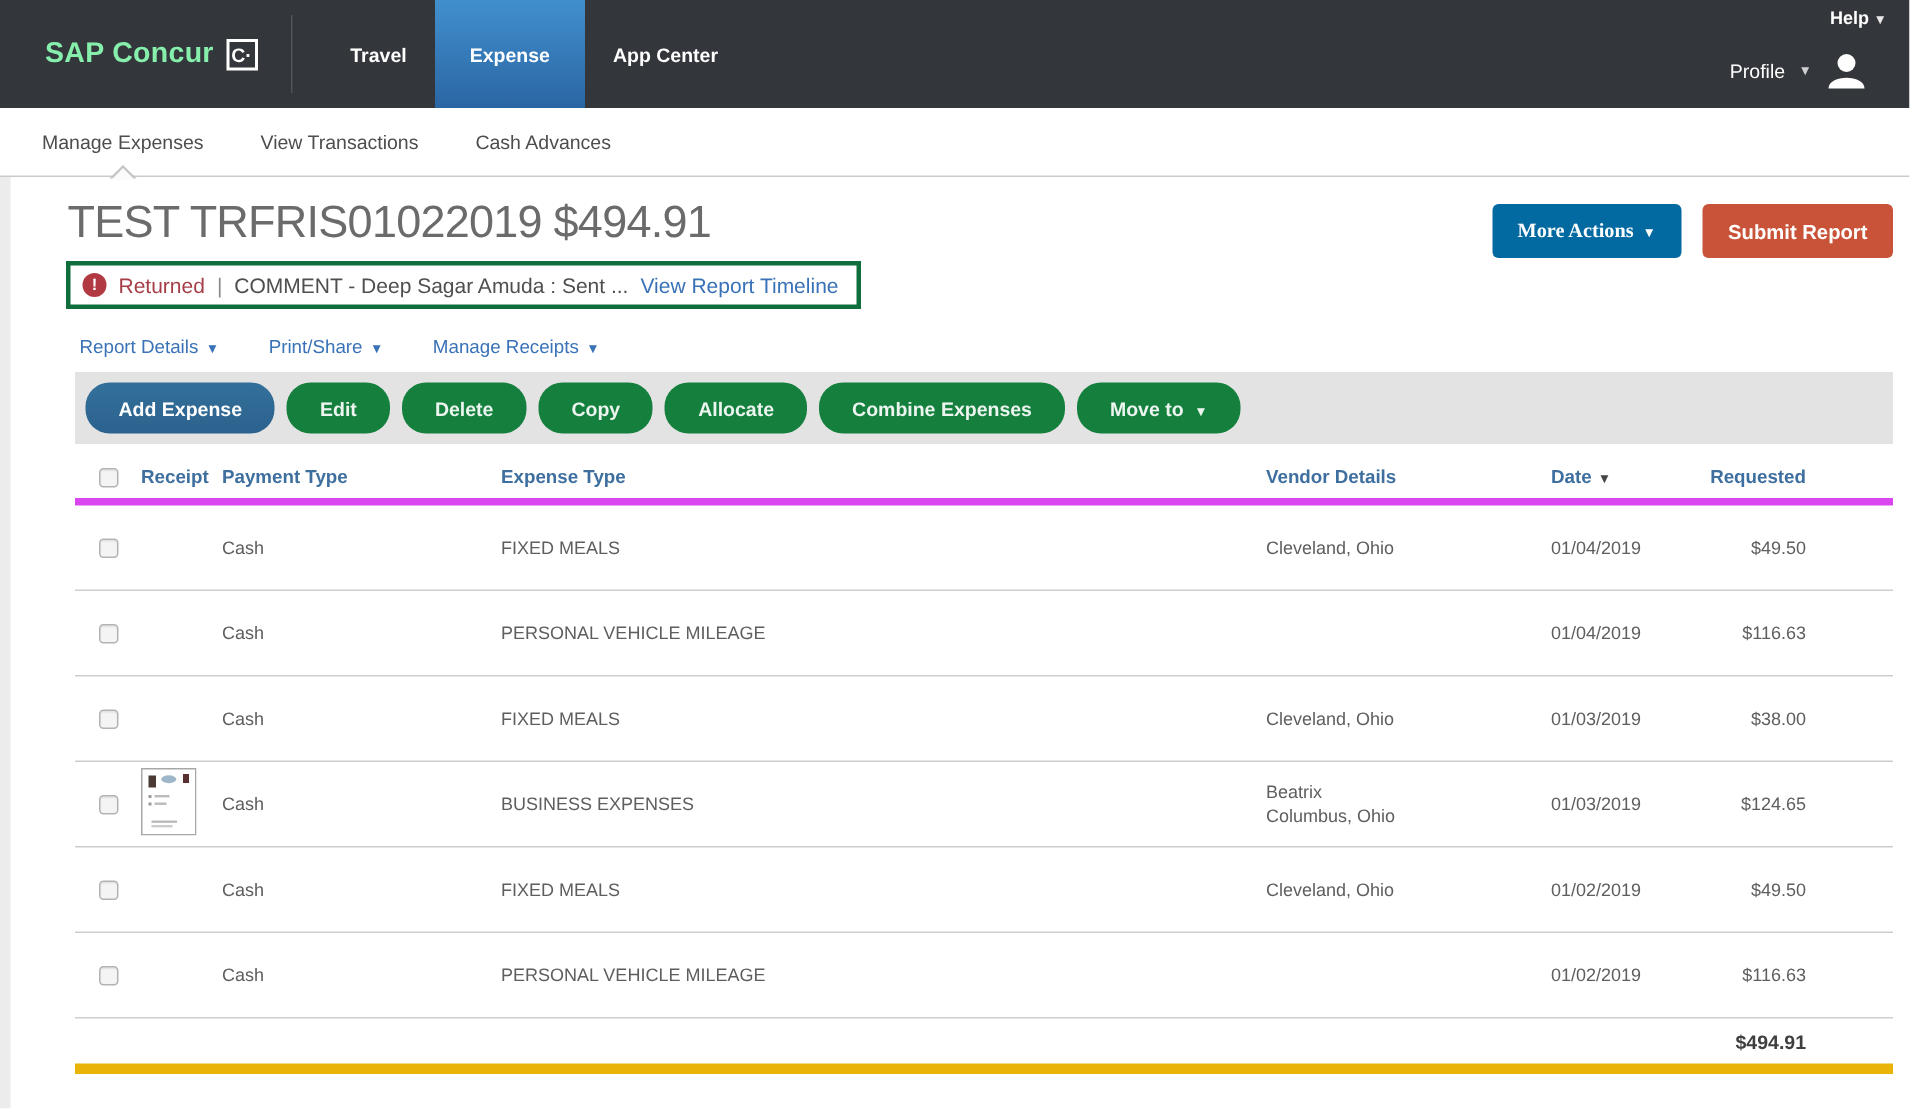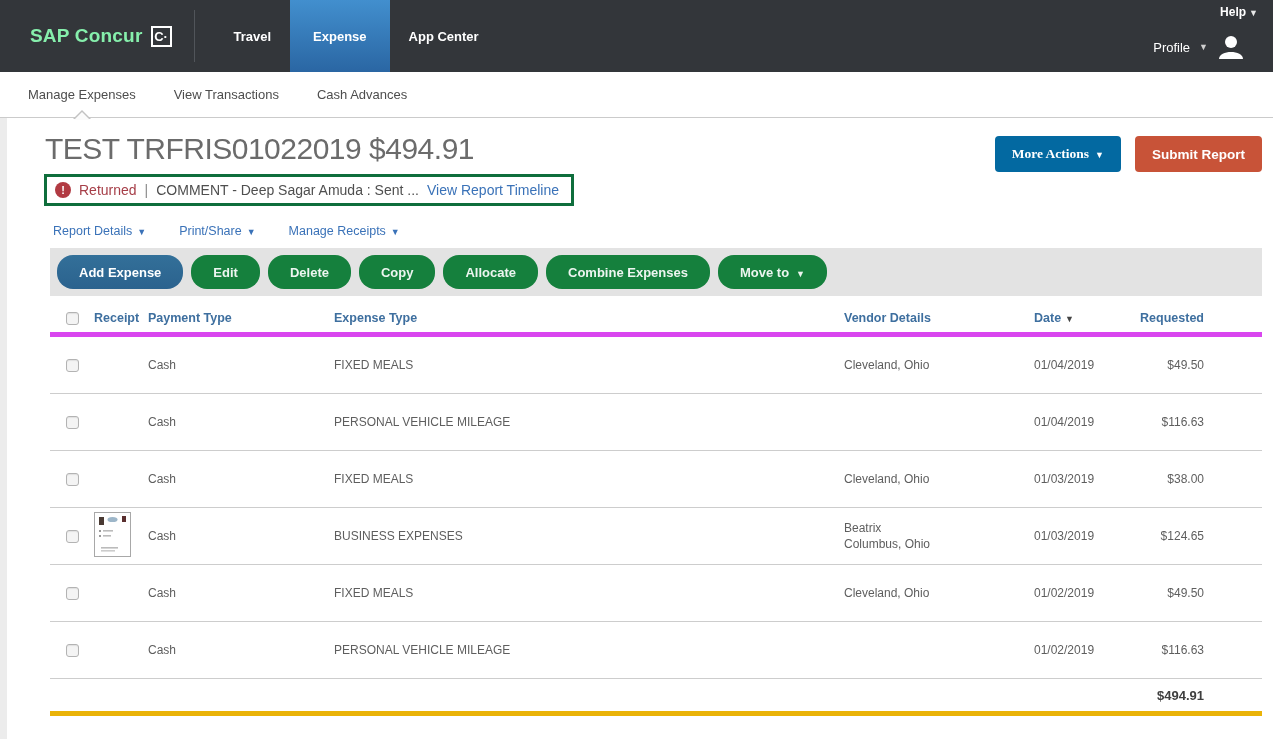--- a/index.html
+++ b/index.html
@@ -73,21 +73,21 @@
   .trow.thead { min-height:33px; border-bottom:5px solid #d946ef; }
   .hcell { color:#3e6f9f; font-size:12.5px; font-weight:bold; }
   .cell { color:#5e5e5e; font-size:12px; }
   .c-check { display:flex; justify-content:center; }
   .checkbox { width:13px; height:13px; border:1px solid #b3b3b3; border-radius:3px; background:#f4f4f4;
               box-shadow:inset 0 1px 1px rgba(0,0,0,0.08); cursor:pointer; display:inline-block; }
   .c-amount { text-align:right; }
   .c-vendor div { line-height:1.35; }
   .sort-caret { font-size:9px; color:#444; margin-left:4px; }
   .receipt-thumb { display:inline-block; line-height:0; cursor:pointer; }
-  .trow.total { min-height:37px; border-bottom:5px solid #eab308; }
+  .trow.total { min-height:37px; border-bottom:7px solid #eab308; }
   .total-amount { font-size:13px; font-weight:bold; color:#3f3f3f; text-align:right; }
 
   
   .avatar { width:28px; height:26px; display:inline-block; }
 </style>
 </head>
 <body>
 
 <div class="page">
 

